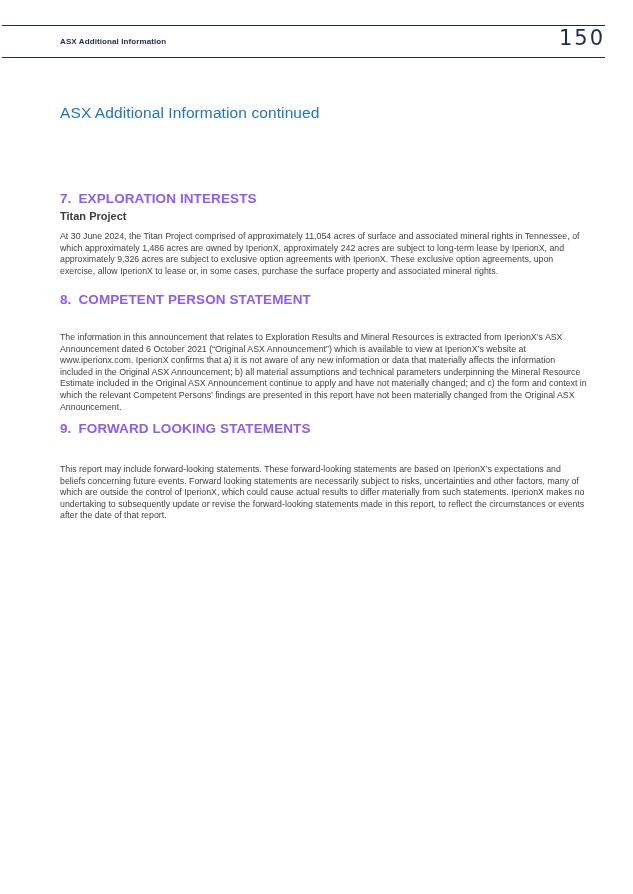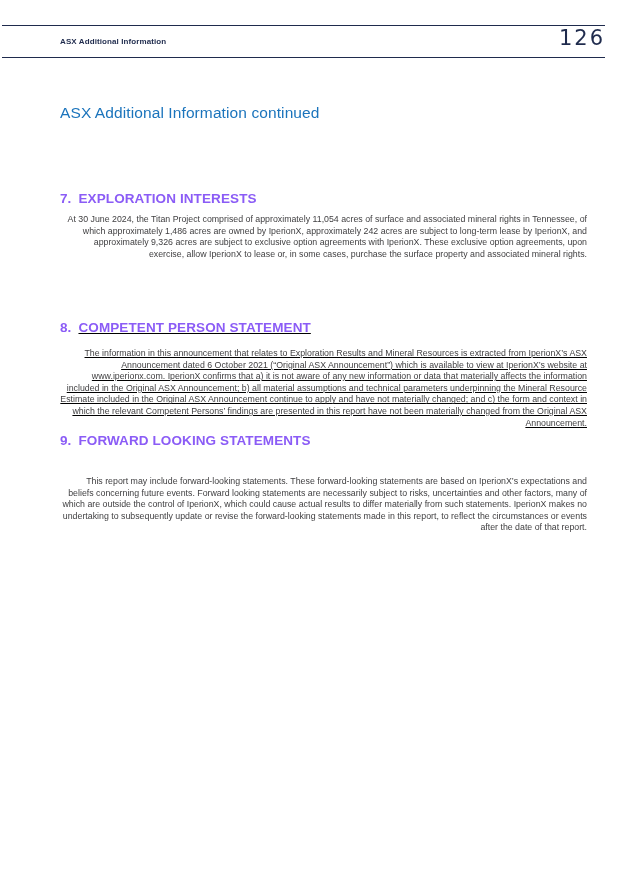--- a/index.html
+++ b/index.html
@@ -53,22 +53,22 @@
     font-weight: normal;
     color: #1b74bc;
     letter-spacing: 0.1px;
   }
   .sec {
     position: absolute;
     left: 60px;
     width: 527px;
   }
   .sec-7 { top: 191px; }
-  .sec-8 { top: 320px; text-decoration: underline; }
-  .sec-9 { top: 433px; }
+  .sec-8 { top: 292px; }
+  .sec-9 { top: 421px; }
   .sec-heading {
     margin: 0;
     font-size: 13.5px;
     line-height: 15px;
     font-weight: bold;
     color: #8b5cf6;
     letter-spacing: 0.1px;
   }
   .sec-num {
     display: inline-block;
@@ -79,45 +79,46 @@
     font-size: 11px;
     line-height: 13px;
     font-weight: bold;
     color: #3a3a3c;
   }
   .sec-body {
     margin: 0;
     font-size: 8.8px;
     line-height: 11.6px;
     color: #414042;
-    text-align: right;
+    text-align: left;
   }
   .sec-body.after-sub { margin-top: 8px; }
-  .sec-body.after-heading-8 { margin-top: 13px; }
+  .sec-body.after-heading-8 { margin-top: 25px; }
   .sec-body.after-heading-9 { margin-top: 28px; }
 </style>
 </head>
 <body>
 
 <div class="page">
 
   <div class="rule rule-top"></div>
 
   <span class="header-label">ASX Additional Information</span>
 
-  <span class="page-number">126</span>
+  <span class="page-number">150</span>
 
   <div class="rule rule-bottom"></div>
 
   <h1 class="page-title">ASX Additional Information continued</h1>
 
   <section class="sec sec-7">
     <h2 class="sec-heading">
       <span class="sec-num">7.</span><span>EXPLORATION INTERESTS</span>
     </h2>
+    <h3 class="sec-subheading">Titan Project</h3>
     <p class="sec-body after-sub">At 30 June 2024, the Titan Project comprised of approximately 11,054 acres of surface and associated mineral rights in Tennessee, of which approximately 1,486 acres are owned by IperionX, approximately 242 acres are subject to long-term lease by IperionX, and approximately 9,326 acres are subject to exclusive option agreements with IperionX. These exclusive option agreements, upon exercise, allow IperionX to lease or, in some cases, purchase the surface property and associated mineral rights.</p>
   </section>
 
   <section class="sec sec-8">
     <h2 class="sec-heading">
       <span class="sec-num">8.</span><span>COMPETENT PERSON STATEMENT</span>
     </h2>
     <p class="sec-body after-heading-8">The information in this announcement that relates to Exploration Results and Mineral Resources is extracted from IperionX’s ASX Announcement dated 6 October 2021 (“Original ASX Announcement”) which is available to view at IperionX’s website at www.iperionx.com. IperionX confirms that a) it is not aware of any new information or data that materially affects the information included in the Original ASX Announcement; b) all material assumptions and technical parameters underpinning the Mineral Resource Estimate included in the Original ASX Announcement continue to apply and have not materially changed; and c) the form and context in which the relevant Competent Persons’ findings are presented in this report have not been materially changed from the Original ASX Announcement.</p>
   </section>
 

